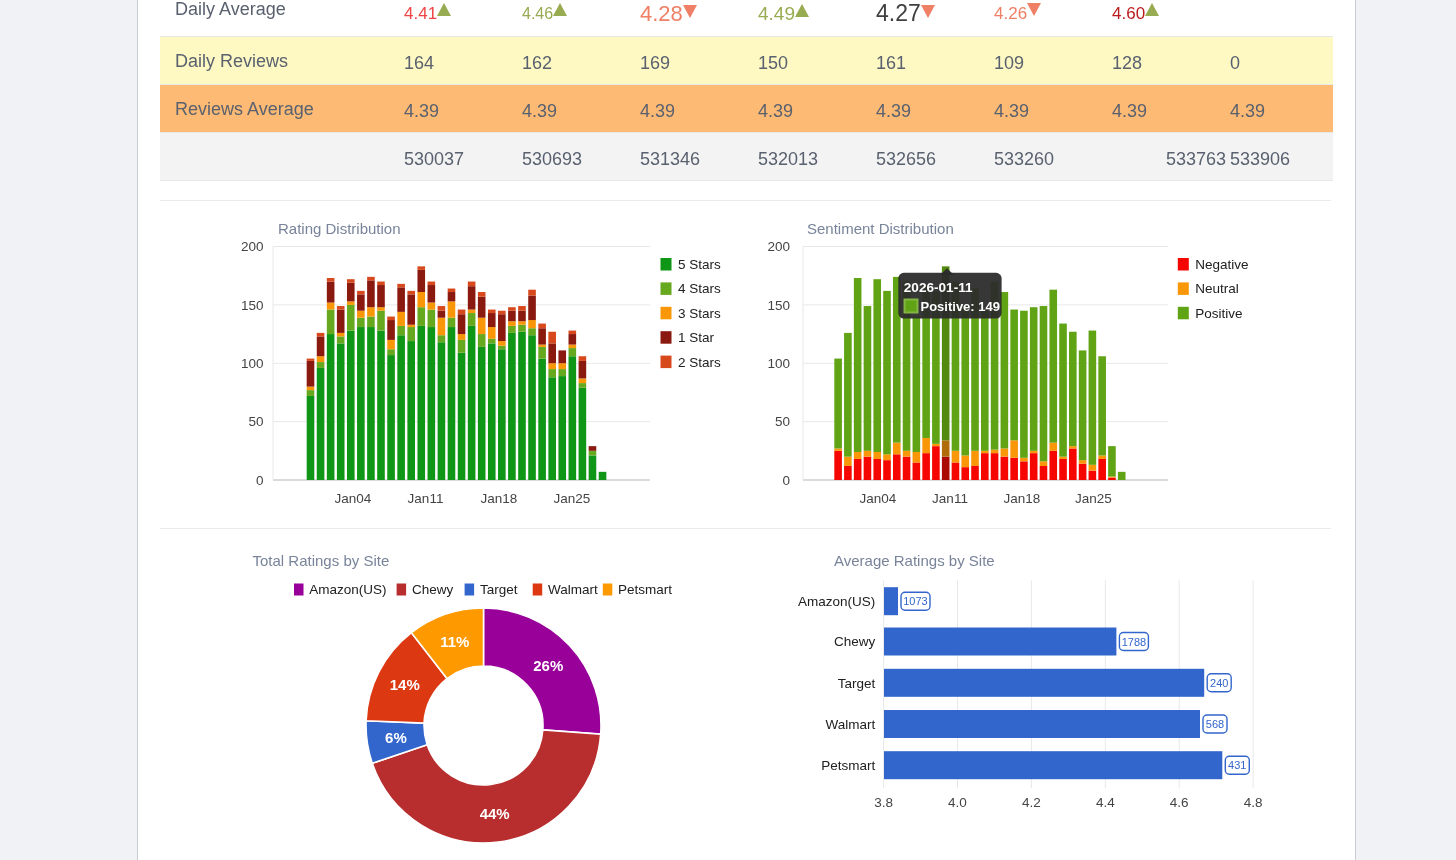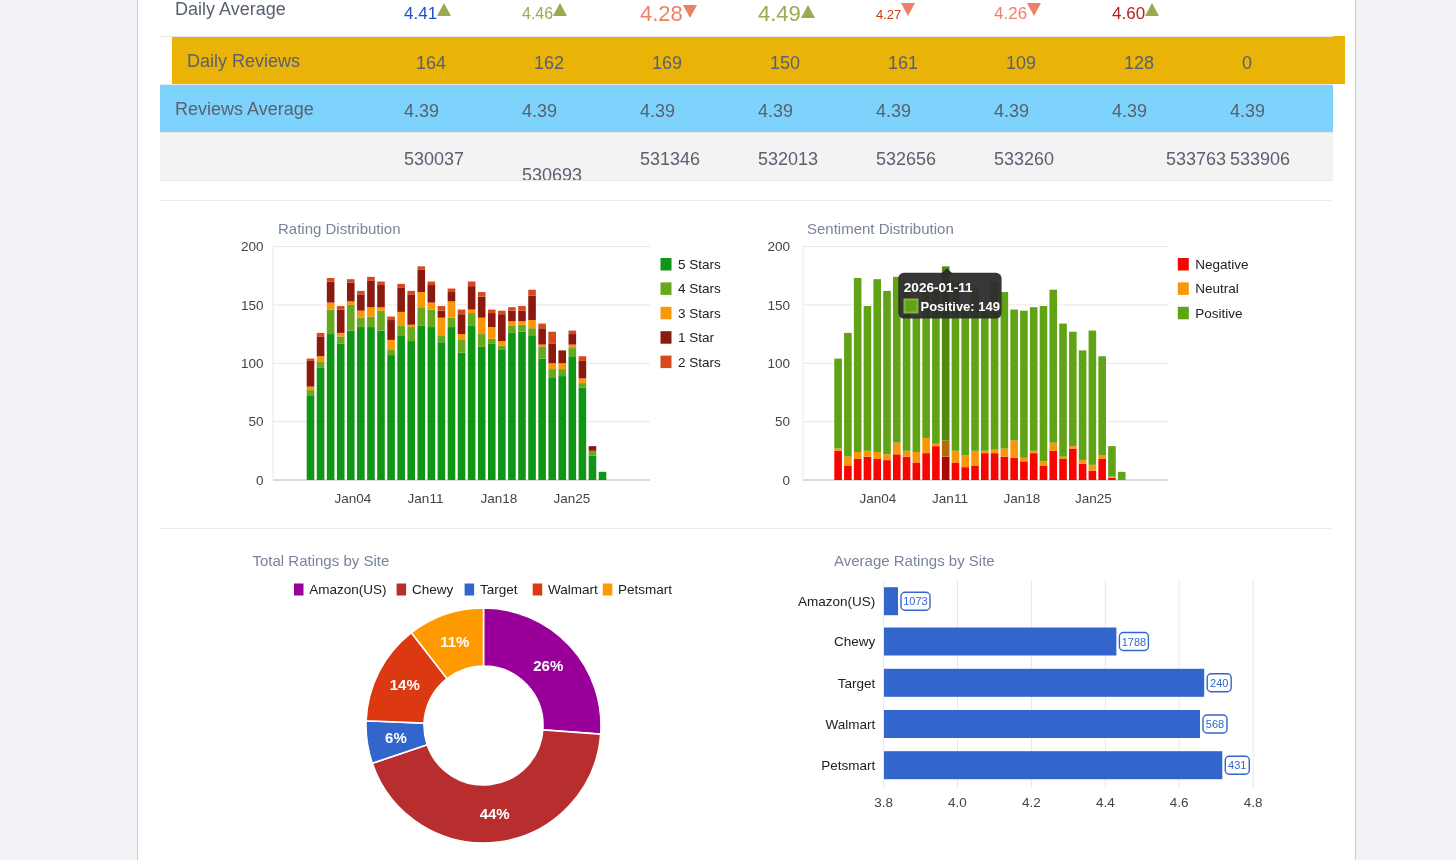--- a/index.html
+++ b/index.html
@@ -7,54 +7,54 @@
 .divider{position:absolute;left:160px;width:1171px;height:1px;background:#e9ebee;}
 </style></head>
 <body>
 <div id="page">
 <div id="content"></div>
 <div class="divider" style="top:200px"></div>
 <div class="divider" style="top:528px"></div>
 <div style="position:absolute;left:160px;top:-12px;width:1173px;height:193px;font-size:18px;color:#59616f">
       <div style="position:absolute;left:0;top:0px;width:1173px;height:48px;background:#ffffff">
         <div style="position:absolute;left:15px;top:0;width:216px;height:48px;line-height:43px">Daily Average</div>
-        <div style="position:absolute;left:244px;top:0;height:48px;line-height:51px"><span style="color:#1d4ed8;font-size:17px">4.41</span><span style="display:inline-block;width:0;height:0;border-left:7.7px solid transparent;border-right:7.7px solid transparent;border-bottom:13px solid #97ab51;margin-left:0px;position:relative;top:-3.5px"></span></div>
+        <div style="position:absolute;left:244px;top:0;height:48px;line-height:51px"><span style="color:#ef4444;font-size:17px">4.41</span><span style="display:inline-block;width:0;height:0;border-left:7.7px solid transparent;border-right:7.7px solid transparent;border-bottom:13px solid #97ab51;margin-left:0px;position:relative;top:-3.5px"></span></div>
         <div style="position:absolute;left:362px;top:0;height:48px;line-height:51px"><span style="color:#97ab51;font-size:16px">4.46</span><span style="display:inline-block;width:0;height:0;border-left:7.7px solid transparent;border-right:7.7px solid transparent;border-bottom:13px solid #97ab51;margin-left:0px;position:relative;top:-3.5px"></span></div>
         <div style="position:absolute;left:480px;top:0;height:48px;line-height:51px"><span style="color:#ef8066;font-size:22px">4.28</span><span style="display:inline-block;width:0;height:0;border-left:7.7px solid transparent;border-right:7.7px solid transparent;border-top:13px solid #ef8066;margin-left:0px;position:relative;top:-3.5px"></span></div>
-        <div style="position:absolute;left:598px;top:0;height:48px;line-height:51px"><span style="color:#97ab51;font-size:22px">4.49</span><span style="display:inline-block;width:0;height:0;border-left:7.7px solid transparent;border-right:7.7px solid transparent;border-bottom:13px solid #97ab51;margin-left:0px;position:relative;top:-3.5px"></span></div>
-        <div style="position:absolute;left:716px;top:0;height:48px;line-height:51px"><span style="color:#c2410c;font-size:13px">4.27</span><span style="display:inline-block;width:0;height:0;border-left:7.7px solid transparent;border-right:7.7px solid transparent;border-top:13px solid #ef8066;margin-left:0px;position:relative;top:-3.5px"></span></div>
+        <div style="position:absolute;left:598px;top:0;height:48px;line-height:51px"><span style="color:#97ab51;font-size:19px">4.49</span><span style="display:inline-block;width:0;height:0;border-left:7.7px solid transparent;border-right:7.7px solid transparent;border-bottom:13px solid #97ab51;margin-left:0px;position:relative;top:-3.5px"></span></div>
+        <div style="position:absolute;left:716px;top:0;height:48px;line-height:51px"><span style="color:#404040;font-size:23px">4.27</span><span style="display:inline-block;width:0;height:0;border-left:7.7px solid transparent;border-right:7.7px solid transparent;border-top:13px solid #ef8066;margin-left:0px;position:relative;top:-3.5px"></span></div>
         <div style="position:absolute;left:834px;top:0;height:48px;line-height:51px"><span style="color:#ef8066;font-size:17px">4.26</span><span style="display:inline-block;width:0;height:0;border-left:7.7px solid transparent;border-right:7.7px solid transparent;border-top:13px solid #ef8066;margin-left:0px;position:relative;top:-3.5px"></span></div>
         <div style="position:absolute;left:952px;top:0;height:48px;line-height:51px"><span style="color:#b91c1c;font-size:17px">4.60</span><span style="display:inline-block;width:0;height:0;border-left:7.7px solid transparent;border-right:7.7px solid transparent;border-bottom:13px solid #97ab51;margin-left:0px;position:relative;top:-3.5px"></span></div>
         <div style="position:absolute;left:1070px;top:0;height:48px;line-height:51px"></div>
       </div>
-      <div style="position:absolute;left:12px;top:48px;width:1173px;height:48px;background:#eab308">
+      <div style="position:absolute;left:0;top:48px;width:1173px;height:48px;background:#fef9c3">
         <div style="position:absolute;left:15px;top:0;width:216px;height:48px;line-height:51px">Daily Reviews</div>
         <div style="position:absolute;left:244px;top:0;height:48px;line-height:54px">164</div>
         <div style="position:absolute;left:362px;top:0;height:48px;line-height:54px">162</div>
         <div style="position:absolute;left:480px;top:0;height:48px;line-height:54px">169</div>
         <div style="position:absolute;left:598px;top:0;height:48px;line-height:54px">150</div>
         <div style="position:absolute;left:716px;top:0;height:48px;line-height:54px">161</div>
         <div style="position:absolute;left:834px;top:0;height:48px;line-height:54px">109</div>
         <div style="position:absolute;left:952px;top:0;height:48px;line-height:54px">128</div>
         <div style="position:absolute;left:1070px;top:0;height:48px;line-height:54px">0</div>
       </div>
-      <div style="position:absolute;left:0;top:96px;width:1173px;height:48px;background:#7dd3fc">
+      <div style="position:absolute;left:0;top:96px;width:1173px;height:48px;background:#fdba74">
         <div style="position:absolute;left:15px;top:0;width:216px;height:48px;line-height:51px">Reviews Average</div>
         <div style="position:absolute;left:244px;top:0;height:48px;line-height:54px">4.39</div>
         <div style="position:absolute;left:362px;top:0;height:48px;line-height:54px">4.39</div>
         <div style="position:absolute;left:480px;top:0;height:48px;line-height:54px">4.39</div>
         <div style="position:absolute;left:598px;top:0;height:48px;line-height:54px">4.39</div>
         <div style="position:absolute;left:716px;top:0;height:48px;line-height:54px">4.39</div>
         <div style="position:absolute;left:834px;top:0;height:48px;line-height:54px">4.39</div>
         <div style="position:absolute;left:952px;top:0;height:48px;line-height:54px">4.39</div>
         <div style="position:absolute;left:1070px;top:0;height:48px;line-height:54px">4.39</div>
       </div>
       <div style="position:absolute;left:0;top:144px;width:1173px;height:48px;background:#f3f3f4">
         <div style="position:absolute;left:244px;top:0;height:48px;line-height:54px">530037</div>
-        <div style="position:absolute;left:362px;top:16px;height:48px;line-height:54px">530693</div>
+        <div style="position:absolute;left:362px;top:0;height:48px;line-height:54px">530693</div>
         <div style="position:absolute;left:480px;top:0;height:48px;line-height:54px">531346</div>
         <div style="position:absolute;left:598px;top:0;height:48px;line-height:54px">532013</div>
         <div style="position:absolute;left:716px;top:0;height:48px;line-height:54px">532656</div>
         <div style="position:absolute;left:834px;top:0;height:48px;line-height:54px">533260</div>
         <div style="position:absolute;left:1006px;top:0;height:48px;line-height:54px">533763</div>
         <div style="position:absolute;left:1070px;top:0;height:48px;line-height:54px">533906</div>
       </div>
       <div style="position:absolute;left:0;top:48px;width:1173px;height:1px;background:#e8e8e8"></div>
       <div style="position:absolute;left:0;top:96px;width:1173px;height:1px;background:#e8e8e8"></div>
       <div style="position:absolute;left:0;top:144px;width:1173px;height:1px;background:#e8e8e8"></div>

